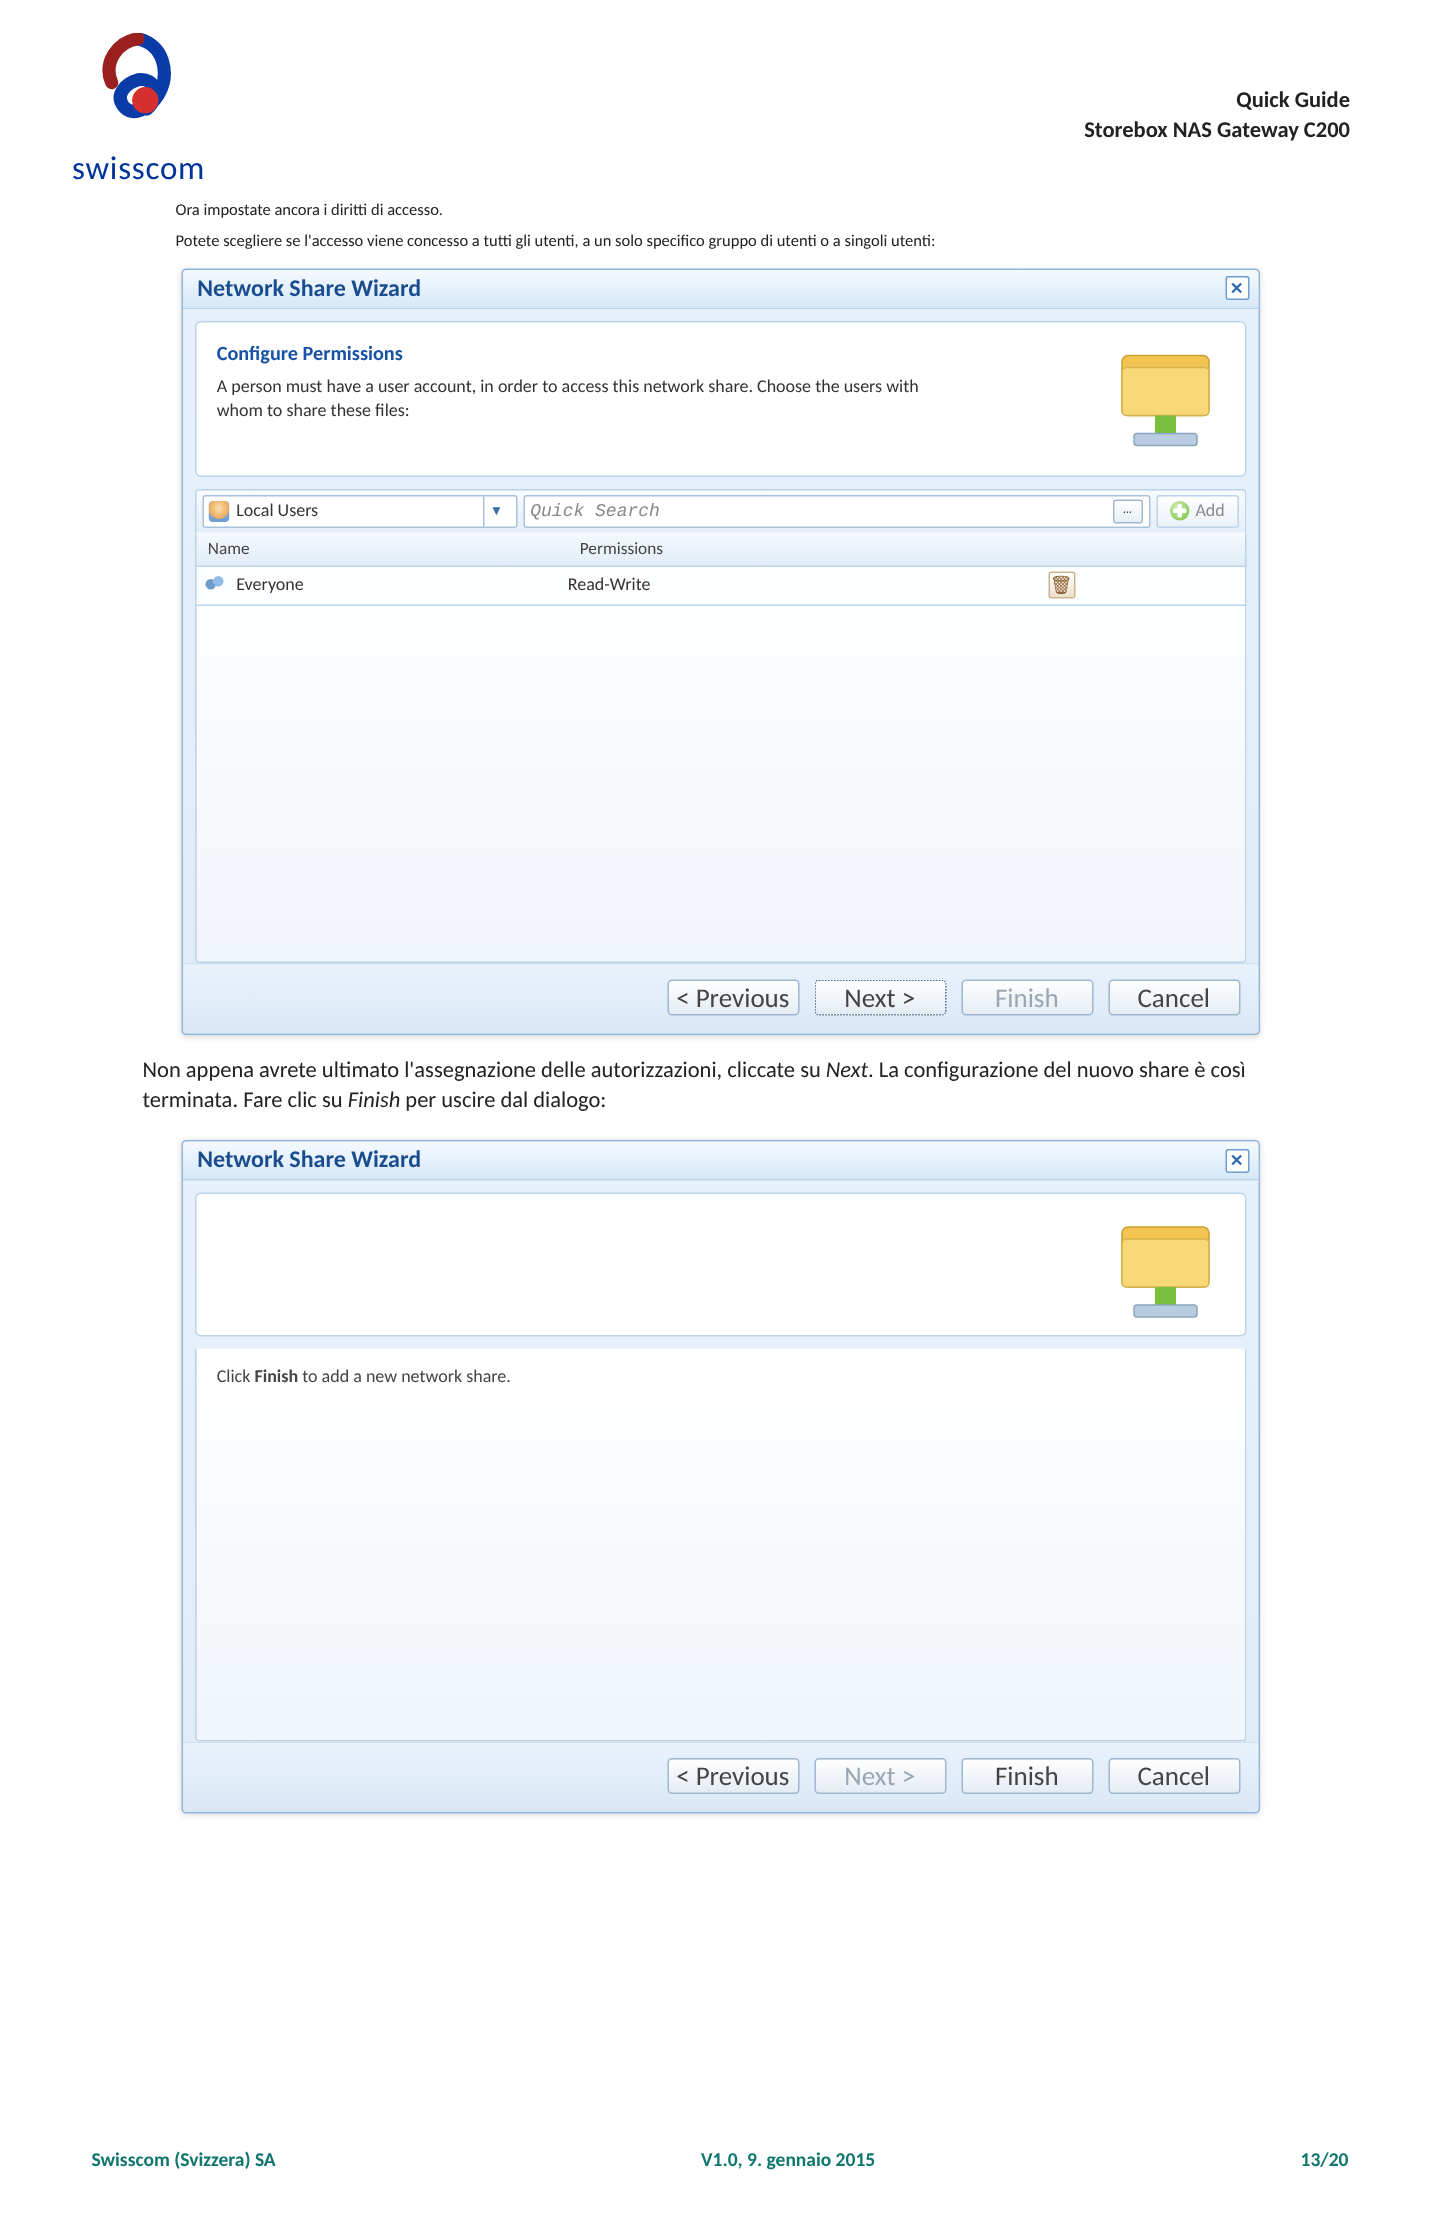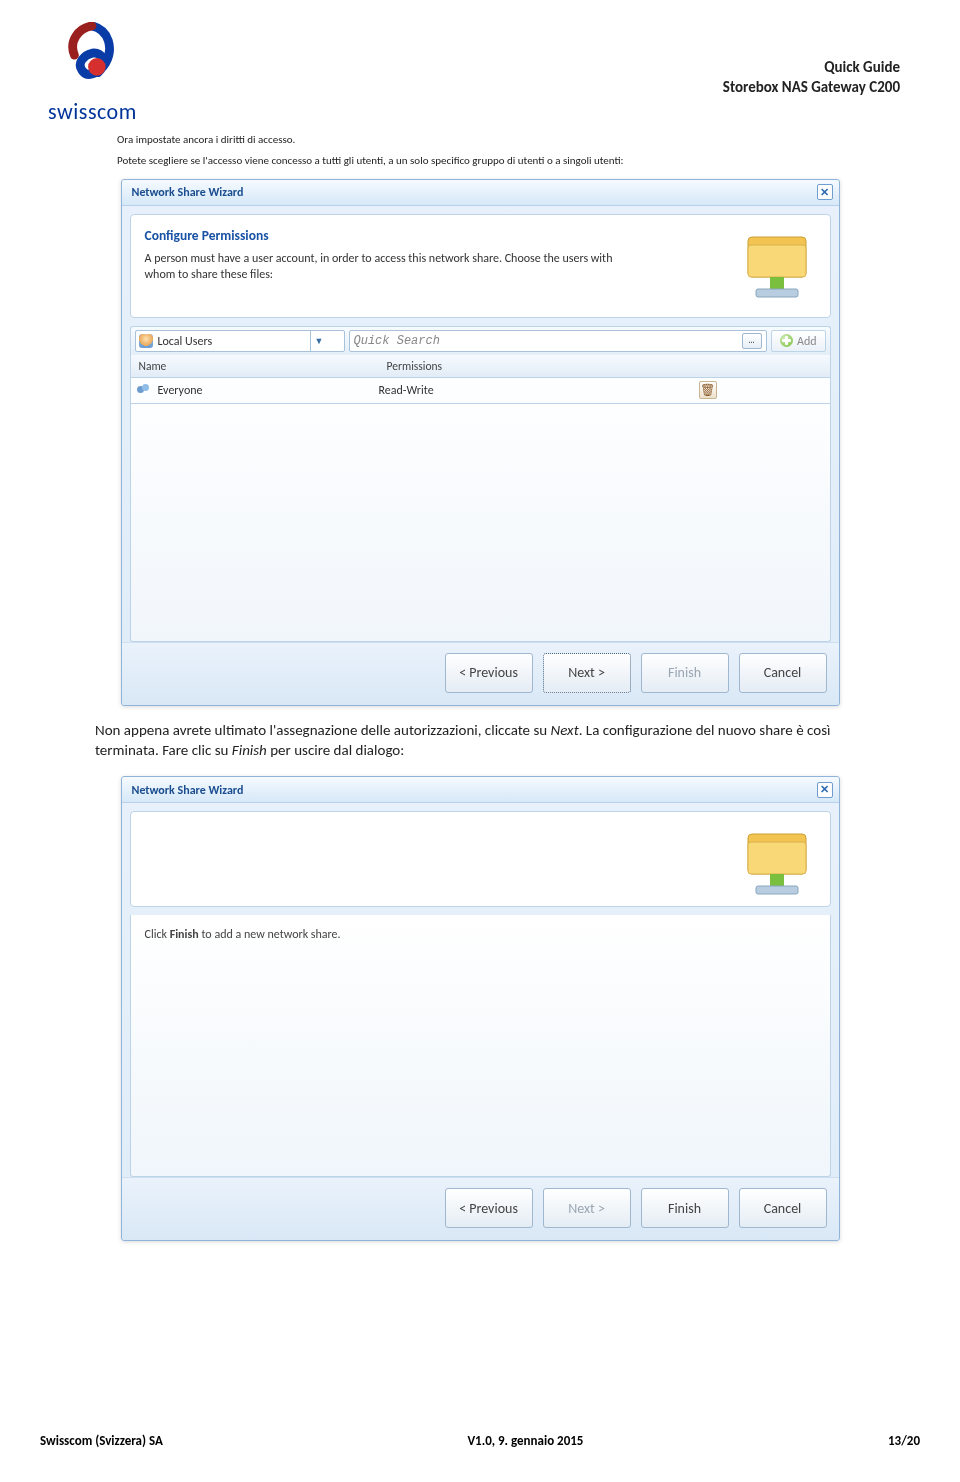--- a/index.html
+++ b/index.html
@@ -41,21 +41,21 @@
     box-shadow: 0 1px 4px rgba(0,0,0,0.15);
   }
   .wiz-titlebar {
     display: flex; align-items: center; justify-content: space-between;
     height: 26px;
     padding: 0 6px 0 10px;
     background: linear-gradient(#f5faff,#d6e8f8);
     border-bottom: 1px solid #b9d1e8;
     border-radius: 3px 3px 0 0;
   }
-  .wiz-title { color: #1a4d8f; font-weight: 700; font-size: 12px; }
+  .wiz-title { color: #1a4d8f; font-weight: 700; font-size: 16px; }
   .wiz-close {
     width: 16px; height: 16px; border: 1px solid #6f9dcf; border-radius: 2px;
     background: #fff; color: #2f6cb3; display:flex;align-items:center;justify-content:center;
     font-size: 11px; font-weight: 700; cursor: pointer;
   }
   .wiz-panel {
     margin: 8px;
     background: #fff;
     border: 1px solid #bcd3e8;
     border-radius: 4px;
@@ -73,21 +73,21 @@
     display: flex; align-items: center; gap: 4px;
     padding: 3px 4px;
     background: linear-gradient(#f7fbff,#e4eef8);
     border: 1px solid #bcd3e8;
     border-bottom: none;
     border-radius: 3px 3px 0 0;
   }
   .user-select {
     display:flex;align-items:center;gap:5px;
     background:#fff;border:1px solid #a9c2db;border-radius:2px;
-    height:22px;padding:0 16px 0 3px;width:210px;justify-content:space-between;
+    height:22px;padding:0 4px 0 3px;width:210px;justify-content:space-between;
   }
   .user-select .lead { display:flex;align-items:center;gap:5px; }
   .user-select .chev {
     border-left:1px solid #a9c2db;height:100%;width:18px;display:flex;align-items:center;justify-content:center;color:#3a6ea5;font-size:9px;
   }
   .quick-search {
     flex:1;display:flex;align-items:center;gap:6px;
     background:#fff;border:1px solid #a9c2db;border-radius:2px;height:22px;padding:0 4px;
     color:#888;font-style:italic;min-width:0;font-family:Liberation Mono, monospace;
   }
@@ -131,33 +131,33 @@
     border:1px solid #bcd3e8;border-top:none;border-radius:0 0 3px 3px;
     padding:12px 14px;height:262px;
     font-size:12px;color:#444;
   }
   .wiz-footer {
     display:flex;justify-content:flex-end;gap:10px;
     padding:10px 12px 12px;background:linear-gradient(#eaf2fb,#d9e8f6);
     border-top:1px solid #cddff0;border-radius:0 0 3px 3px;
   }
   .wbtn {
-    min-width:88px;height:40px;border:1px solid #9fb7cf;border-radius:3px;
-    background:linear-gradient(#fff,#e4ecf4);color:#444;font-size:14px;
+    min-width:88px;height:24px;border:1px solid #9fb7cf;border-radius:3px;
+    background:linear-gradient(#fff,#e4ecf4);color:#444;font-size:18px;
     display:flex;align-items:center;justify-content:center;cursor:pointer;
   }
   .wbtn.disabled{color:#9aa6b2;}
   .wbtn.primary{border:1px dotted #4a6a8a;}
 
   .between-text { padding: 14px 95px 6px 95px; font-size: 15px; line-height: 1.35;}
 
   .page-footer {
     position: absolute; left:0; right:0; bottom: 34px;
     display:flex;justify-content:space-between;align-items:center;
-    padding: 0 40px; font-size: 13px; font-weight:700; color:#000000;
+    padding: 0 61px; font-size: 13px; font-weight:700; color:#0f766e;
   }
   .people-ic{width:15px;height:13px;position:relative;}
   .people-ic::before{content:"";position:absolute;left:0;top:2px;width:7px;height:7px;border-radius:50%;background:#6e9ccf;}
   .people-ic::after{content:"";position:absolute;left:5px;top:0;width:7px;height:7px;border-radius:50%;background:#8fbde8;}
   .user-ic{width:14px;height:14px;background:radial-gradient(circle at 50% 35%,#ffe0b0,#e8a85a 60%,transparent 61%),linear-gradient(#8fbde8,#6e9ccf);border-radius:3px;}
 </style>
 </head>
 <body>
 
 <div class="page-header">

